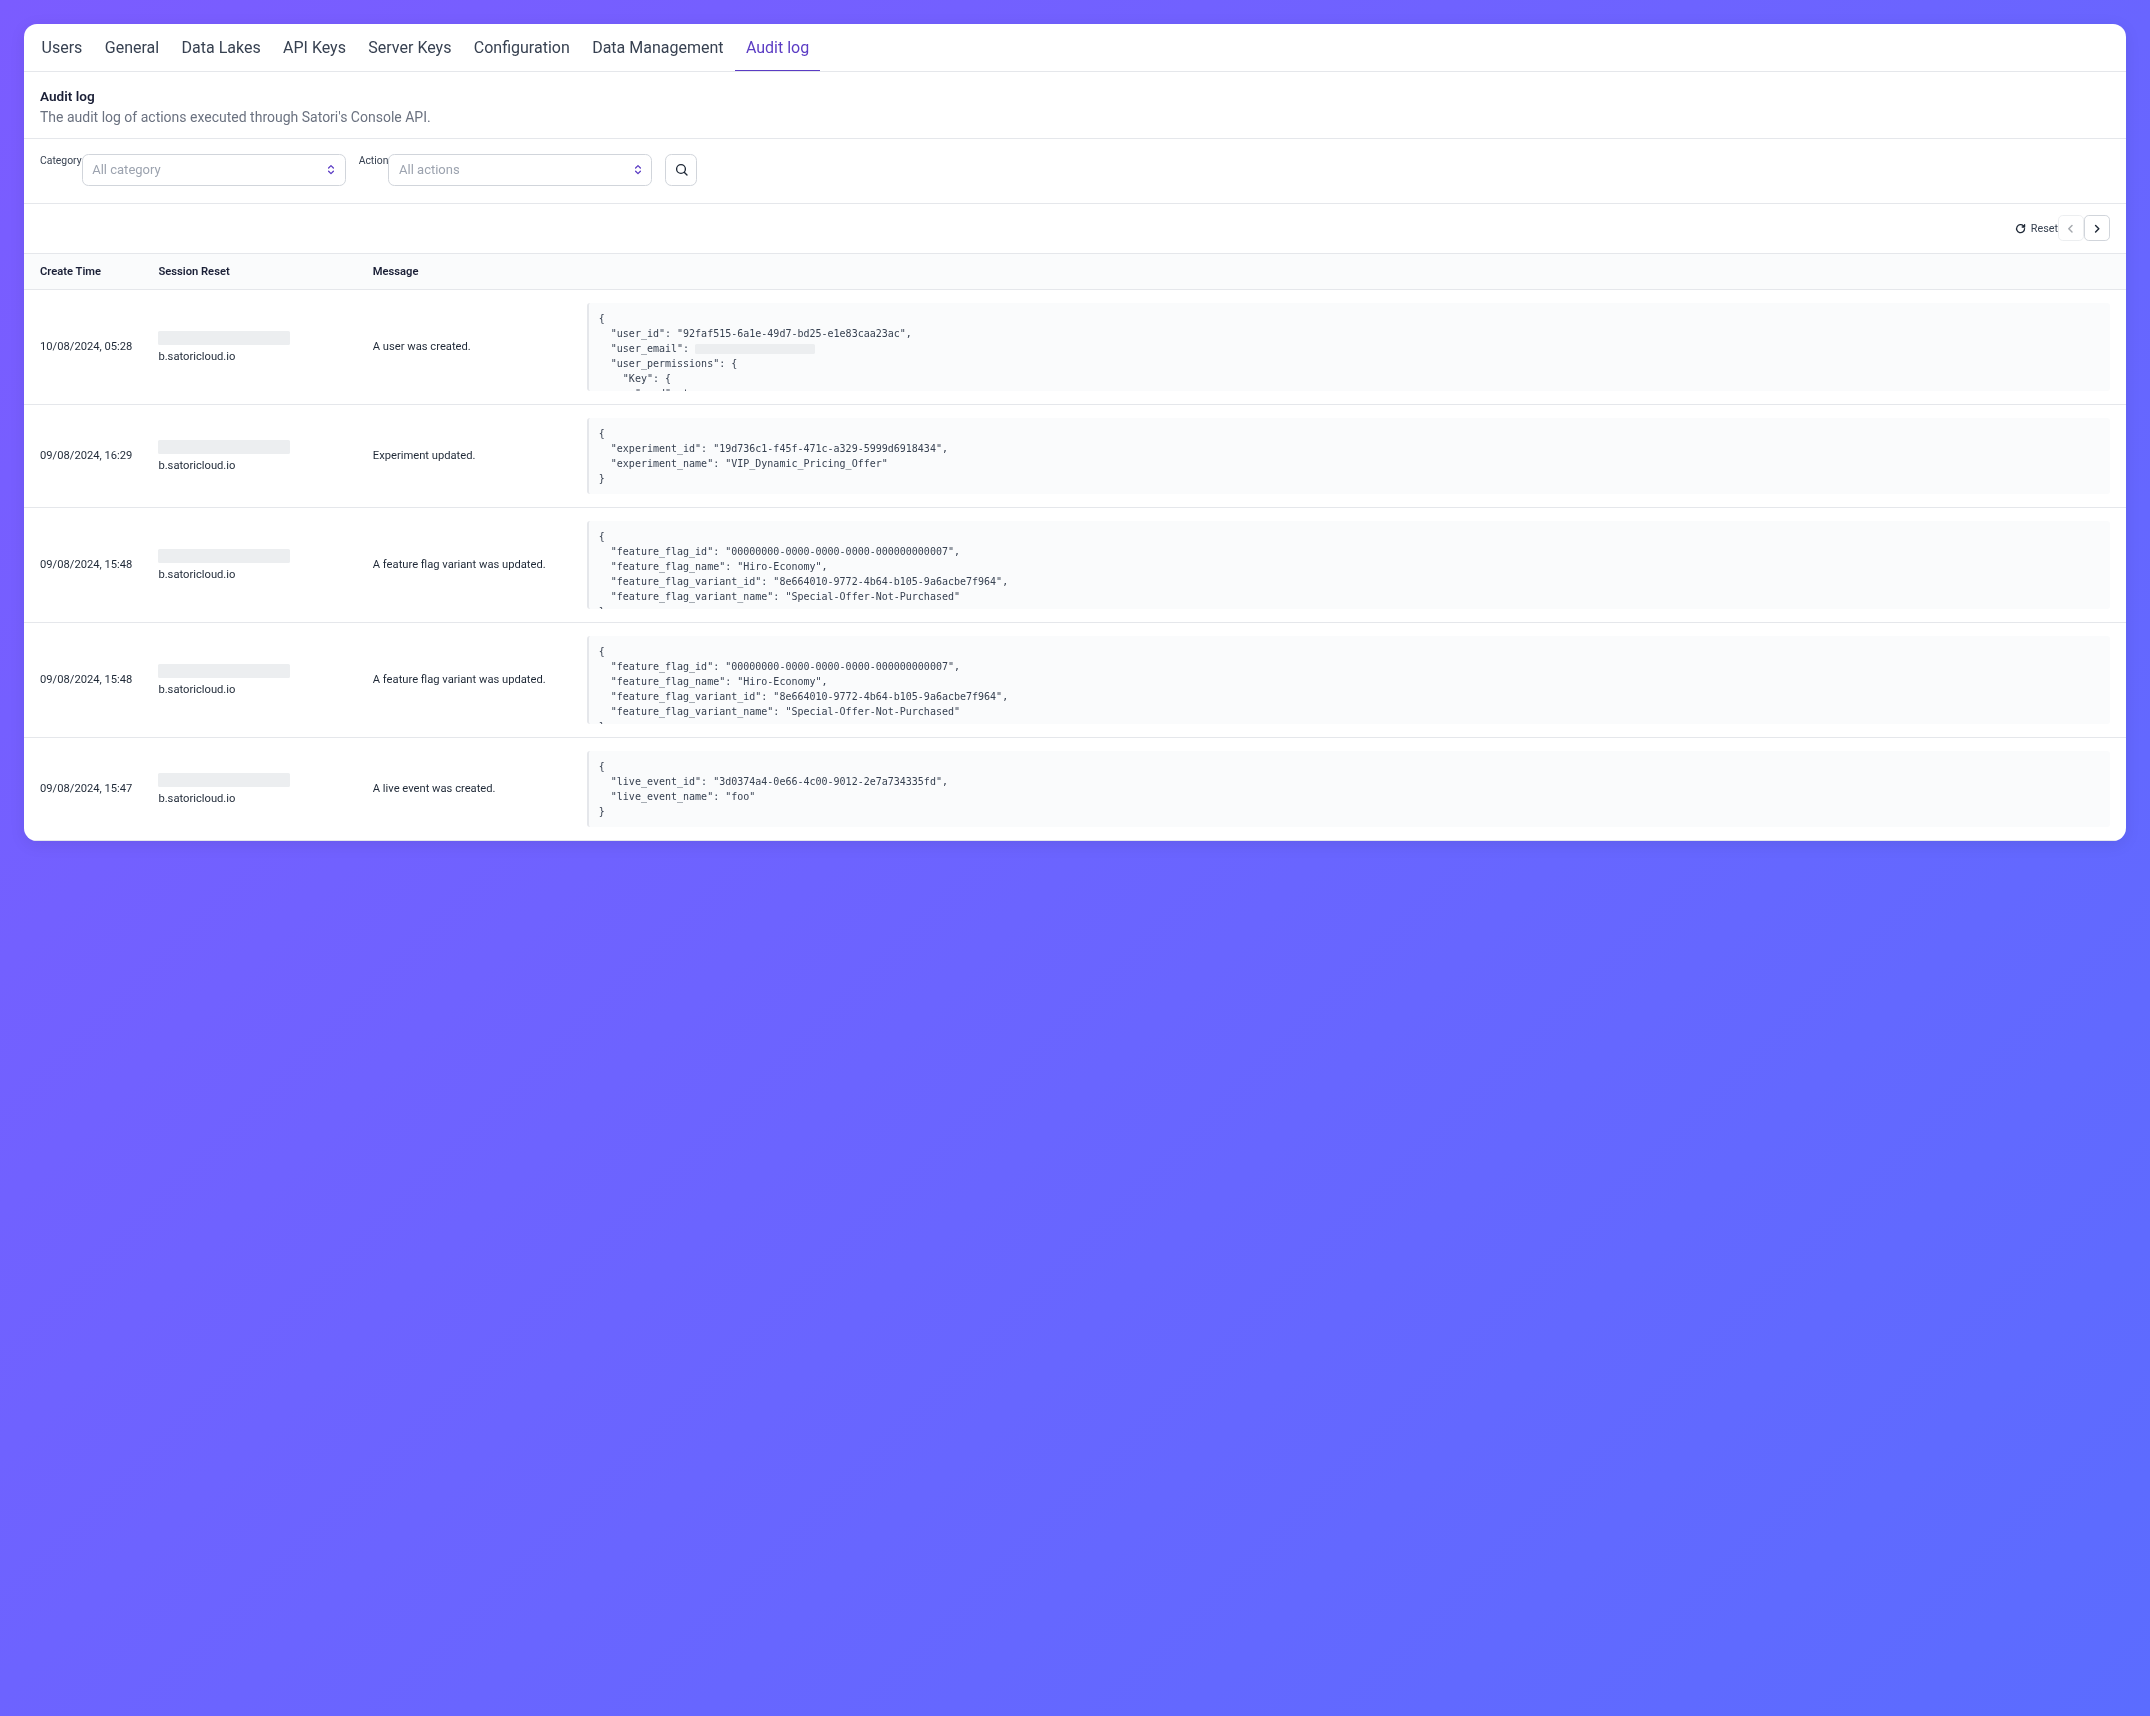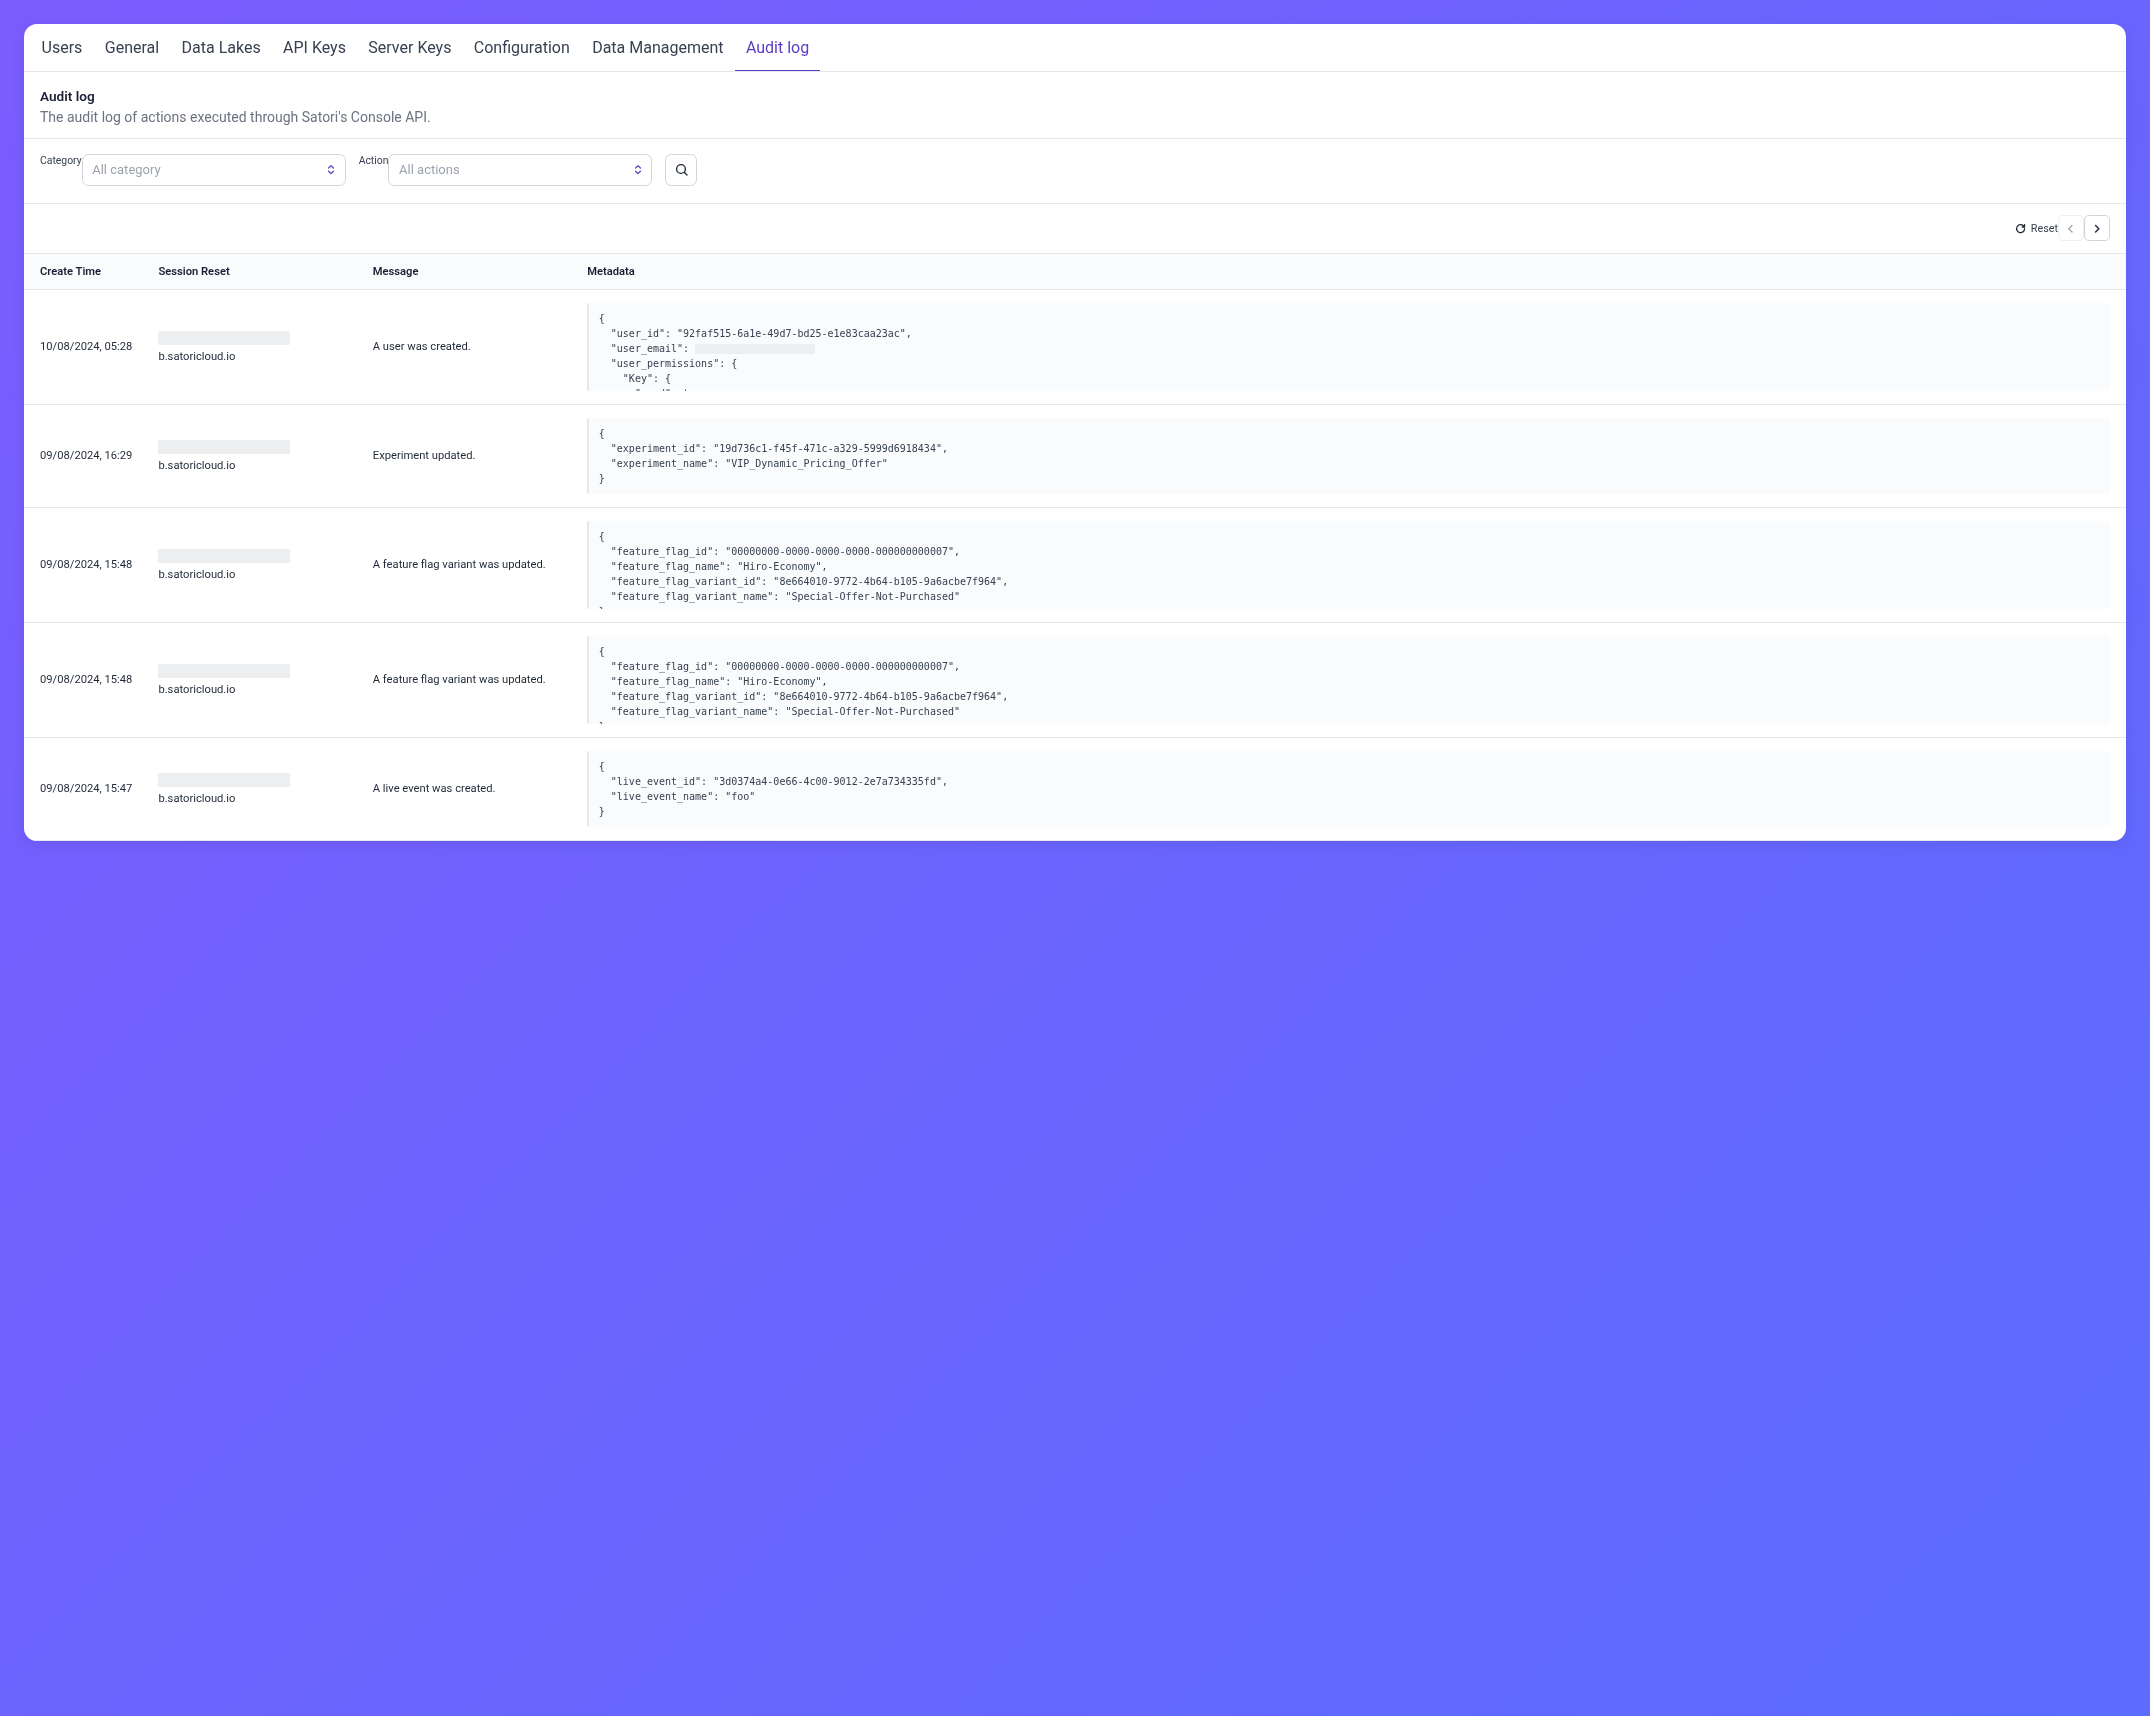--- a/index.html
+++ b/index.html
@@ -236,21 +236,20 @@
       <svg width="9.6" height="9.6" viewBox="0 0 12 12">
           <path d="M4.5 2 L8.5 6 L4.5 10" stroke="#1f2937" stroke-width="1.8" fill="none" stroke-linecap="round" stroke-linejoin="round"></path>
         </svg>
     </button>
   </div>
 
   <div class="table-head">
     <div>Create Time</div>
     <div>Session Reset</div>
     <div>Message</div>
-    <div>Metadata</div>
   </div>
 
   <div class="row">
     <div class="col">10/08/2024, 05:28</div>
     <div class="col">
       <span class="redact"></span>
       <span class="domain">b.satoricloud.io</span>
     </div>
     <div class="col">A user was created.</div>
     <div class="metadata">{

